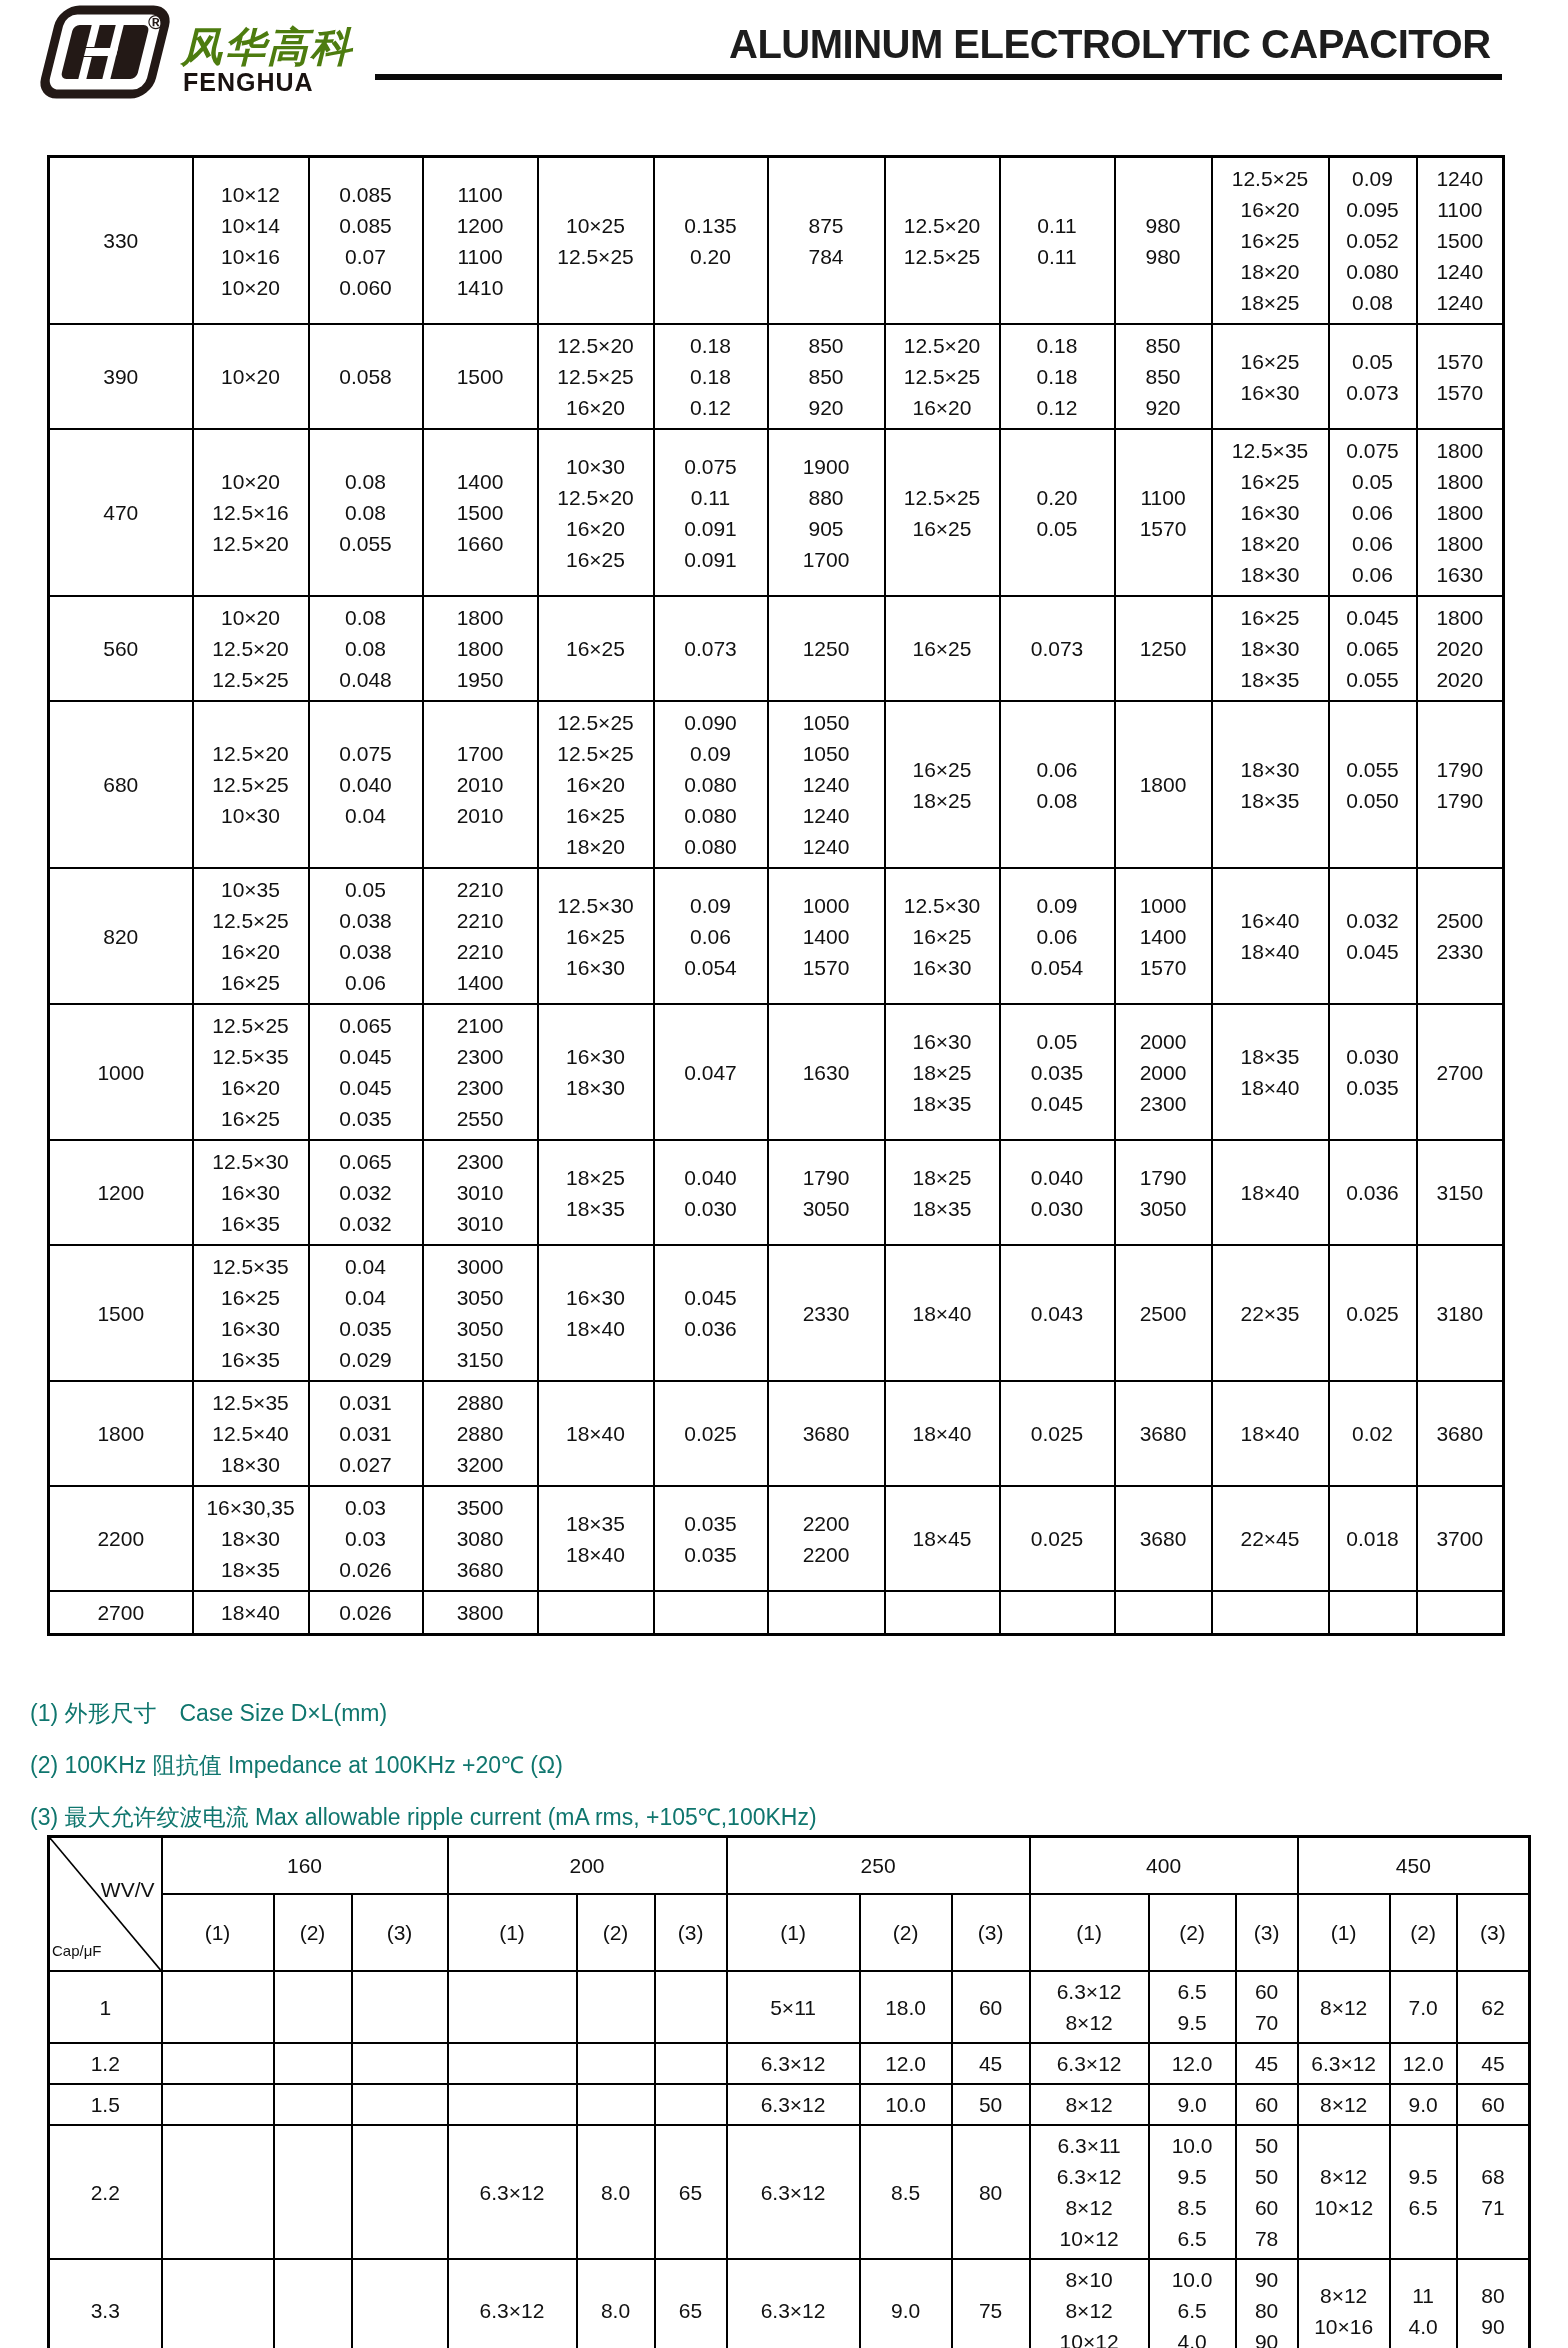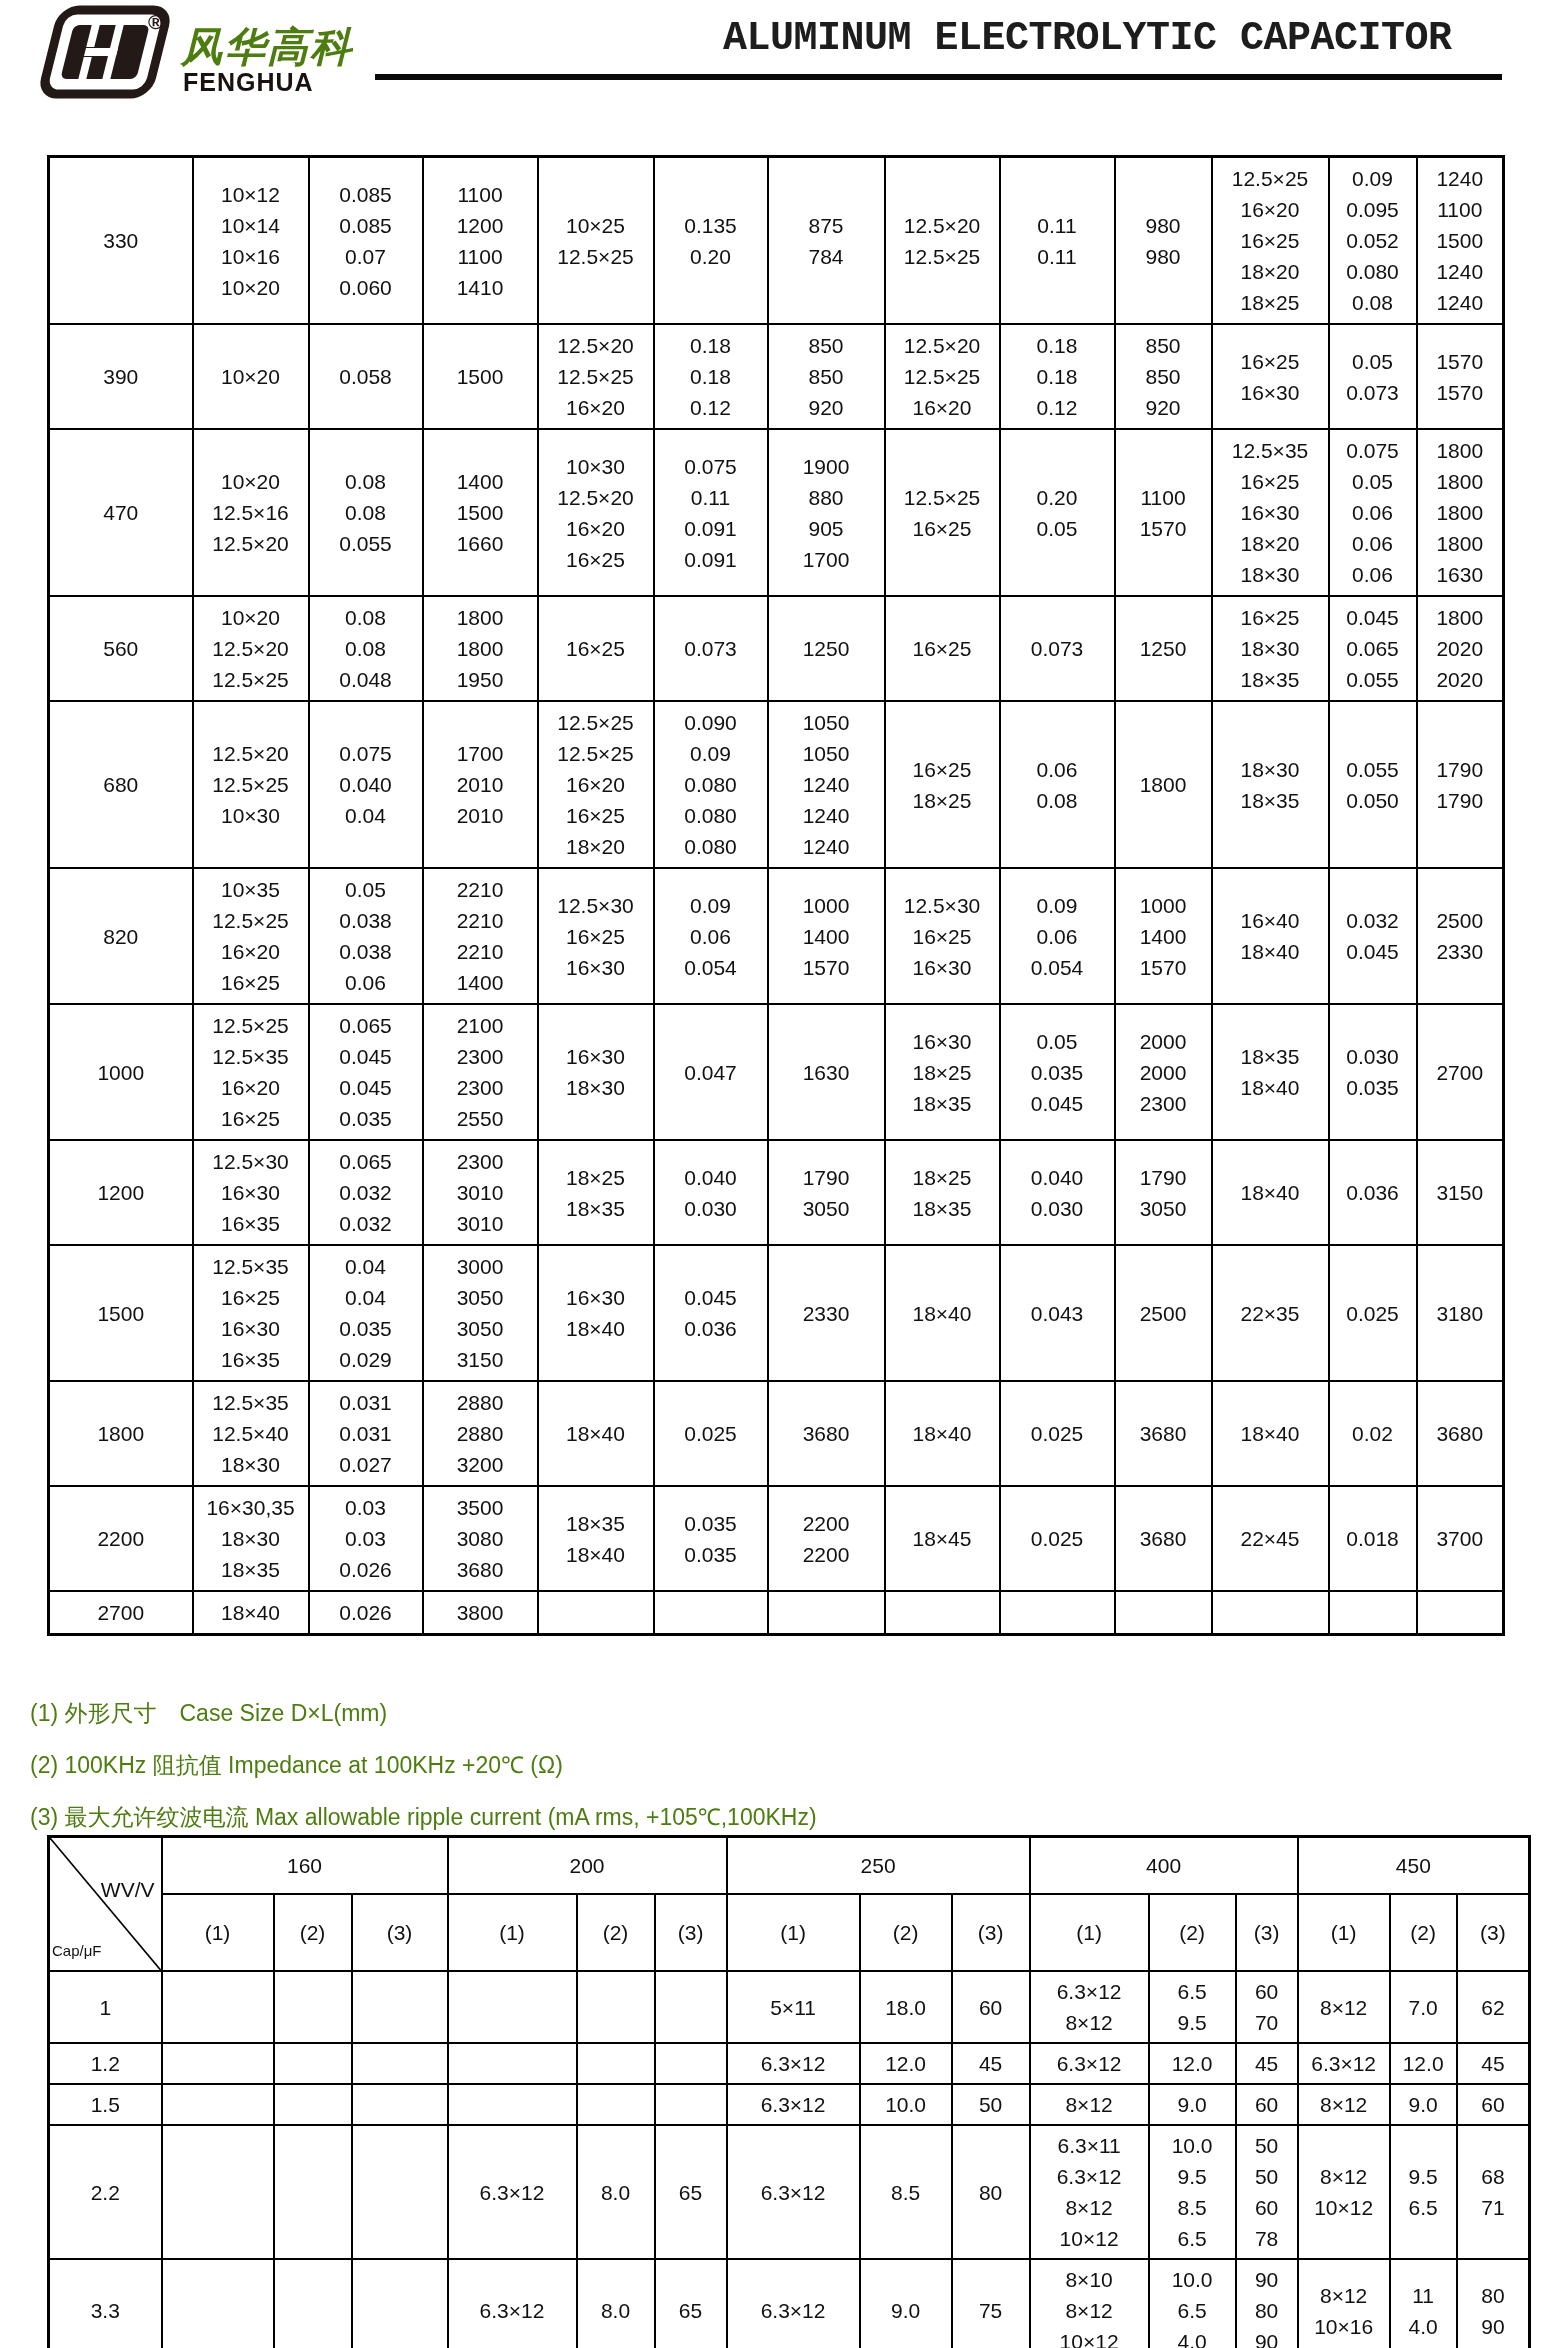--- a/index.html
+++ b/index.html
@@ -8,35 +8,35 @@
     background:#ffffff; font-family:"Liberation Sans", sans-serif; color:#111;
     overflow:hidden;
   }
 
   
   .header { position:absolute; left:0; top:0; width:1568px; height:140px; }
   .logo-svg { position:absolute; left:22px; top:4px; }
   .reg-mark { position:absolute; left:148px; top:10px; font-size:21px; font-weight:bold; color:#231916; }
   .company-cn { position:absolute; left:181px; top:20px; font-size:41px; font-weight:bold; letter-spacing:2px; color:#4d7c0f;font-style:italic; }
   .company-en { position:absolute; left:183px; top:68px; font-size:25px; font-weight:bold; letter-spacing:1px; color:#191210; }
-  .page-title { position:absolute; left:719px; top:12px; margin:4px; font-size:40px; font-weight:bold; letter-spacing:-0.5px; white-space:nowrap; color:#1d1d1d;font-family:Liberation Mono, monospace; }
+  .page-title { position:absolute; left:719px; top:12px; margin:10px; font-size:40px; font-weight:bold; letter-spacing:-0.5px; white-space:nowrap; color:#1d1d1d; }
   .header-rule { position:absolute; left:375px; top:74px; width:1127px; height:6px; background:#0a0a0a; }
 
   
   table { border-collapse:collapse; table-layout:fixed; }
   .spec { position:absolute; left:47px; top:155px; width:1455px; border:3px solid #000; }
   .spec td {
     border:2px solid #000; text-align:center; vertical-align:middle;
     font-size:21px; line-height:31px; padding:5px 2px; white-space:pre-line;
     overflow:hidden;
   }
 
   
   .notes { position:absolute; left:30px; top:1698px; }
-  .notes p { margin:0 0 22px 0; font-size:23px; line-height:30px; color:#4d7c0f; }
+  .notes p { margin:0 0 22px 0; font-size:23px; line-height:30px; color:#0f766e; }
 
   
   .ripple { position:absolute; left:47px; top:1835px; width:1481px; border:3px solid #000; }
   .ripple th, .ripple td {
     border:2px solid #000; text-align:center; vertical-align:middle;
     font-size:21px; font-weight:normal; line-height:31px; padding:4px 2px; white-space:pre-line;
     overflow:hidden;
   }
   .ripple thead tr:first-child th { height:40px; }
   .ripple thead tr:last-child th { height:58px; }

